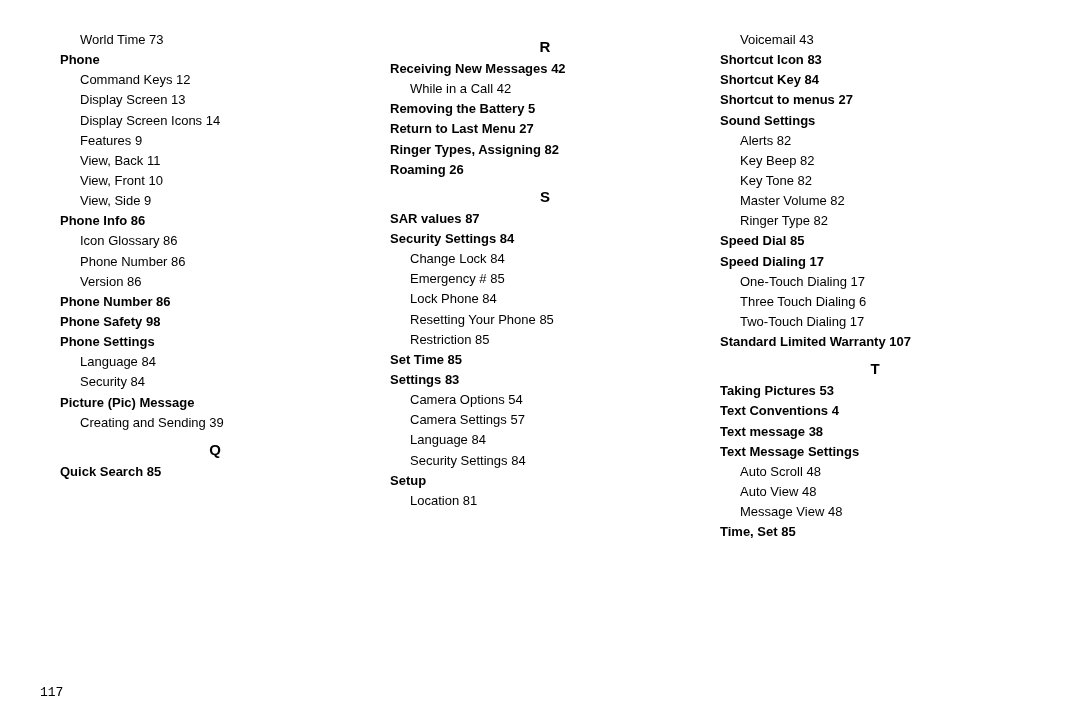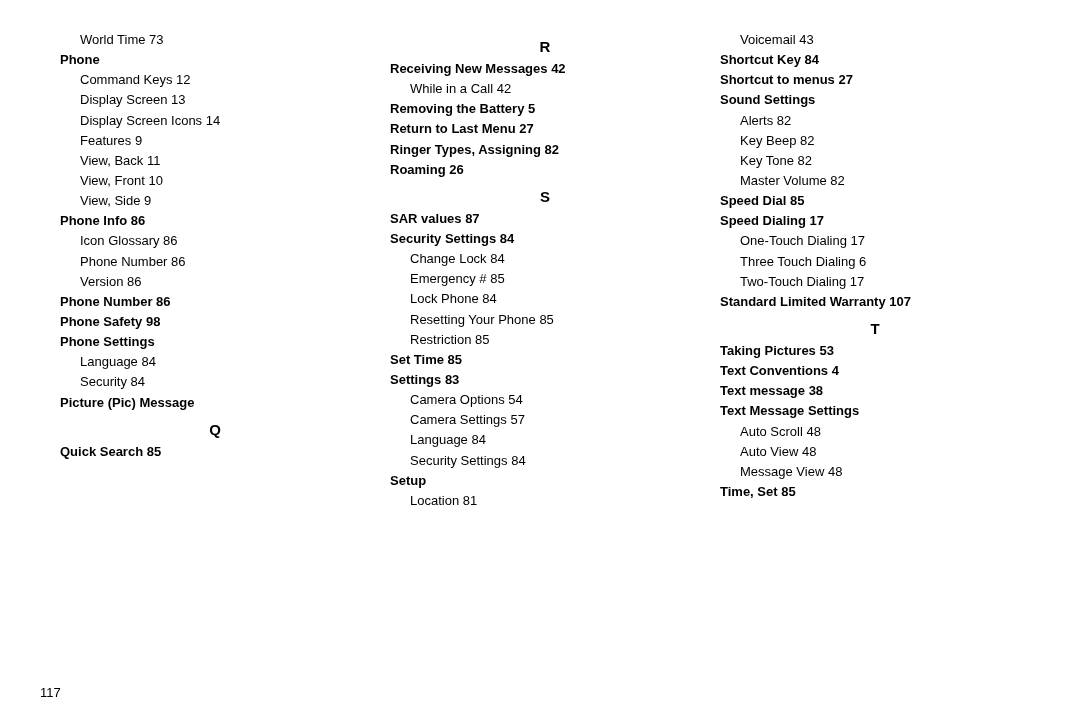--- a/index.html
+++ b/index.html
@@ -49,20 +49,21 @@
       text-align: center;
       font-weight: bold;
       font-size: 15px;
       margin: 8px 0 4px 0;
     }
     .page-num {
       position: absolute;
       bottom: 20px;
       left: 40px;
       font-size: 13px;
+      font-family: Liberation Mono, monospace;
     }
   </style>
 </head>
 <body>
 
 <div class="page">
   <div class="columns">
   <div class="col">
         <div class="entry indent1">World Time  73</div>
         <div class="entry bold">Phone</div>
@@ -76,20 +77,21 @@
         <div class="entry bold">Phone Info  86</div>
         <div class="entry indent1">Icon Glossary  86</div>
         <div class="entry indent1">Phone Number  86</div>
         <div class="entry indent1">Version  86</div>
         <div class="entry bold">Phone Number  86</div>
         <div class="entry bold">Phone Safety  98</div>
         <div class="entry bold">Phone Settings</div>
         <div class="entry indent1">Language  84</div>
         <div class="entry indent1">Security  84</div>
         <div class="entry bold">Picture (Pic) Message</div>
+        <div class="entry indent1">Creating and Sending  39</div>
         <div class="section-letter">Q</div>
         <div class="entry bold">Quick Search  85</div>
       </div>
       <div class="col">
         <div class="section-letter">R</div>
         <div class="entry bold">Receiving New Messages  42</div>
         <div class="entry indent1">While in a Call  42</div>
         <div class="entry bold">Removing the Battery  5</div>
         <div class="entry bold">Return to Last Menu  27</div>
         <div class="entry bold">Ringer Types, Assigning  82</div>
@@ -106,27 +108,29 @@
         <div class="entry bold">Settings  83</div>
         <div class="entry indent1">Camera Options  54</div>
         <div class="entry indent1">Camera Settings  57</div>
         <div class="entry indent1">Language  84</div>
         <div class="entry indent1">Security Settings  84</div>
         <div class="entry bold">Setup</div>
         <div class="entry indent1">Location  81</div>
       </div>
       <div class="col">
         <div class="entry indent1">Voicemail  43</div>
+        <div class="entry bold">Shortcut Icon  83</div>
         <div class="entry bold">Shortcut Key  84</div>
         <div class="entry bold">Shortcut to menus  27</div>
         <div class="entry bold">Sound Settings</div>
         <div class="entry indent1">Alerts  82</div>
         <div class="entry indent1">Key Beep  82</div>
         <div class="entry indent1">Key Tone  82</div>
         <div class="entry indent1">Master Volume  82</div>
+        <div class="entry indent1">Ringer Type  82</div>
         <div class="entry bold">Speed Dial  85</div>
         <div class="entry bold">Speed Dialing  17</div>
         <div class="entry indent1">One-Touch Dialing  17</div>
         <div class="entry indent1">Three Touch Dialing  6</div>
         <div class="entry indent1">Two-Touch Dialing  17</div>
         <div class="entry bold">Standard Limited Warranty  107</div>
         <div class="section-letter">T</div>
         <div class="entry bold">Taking Pictures  53</div>
         <div class="entry bold">Text Conventions  4</div>
         <div class="entry bold">Text message  38</div>

